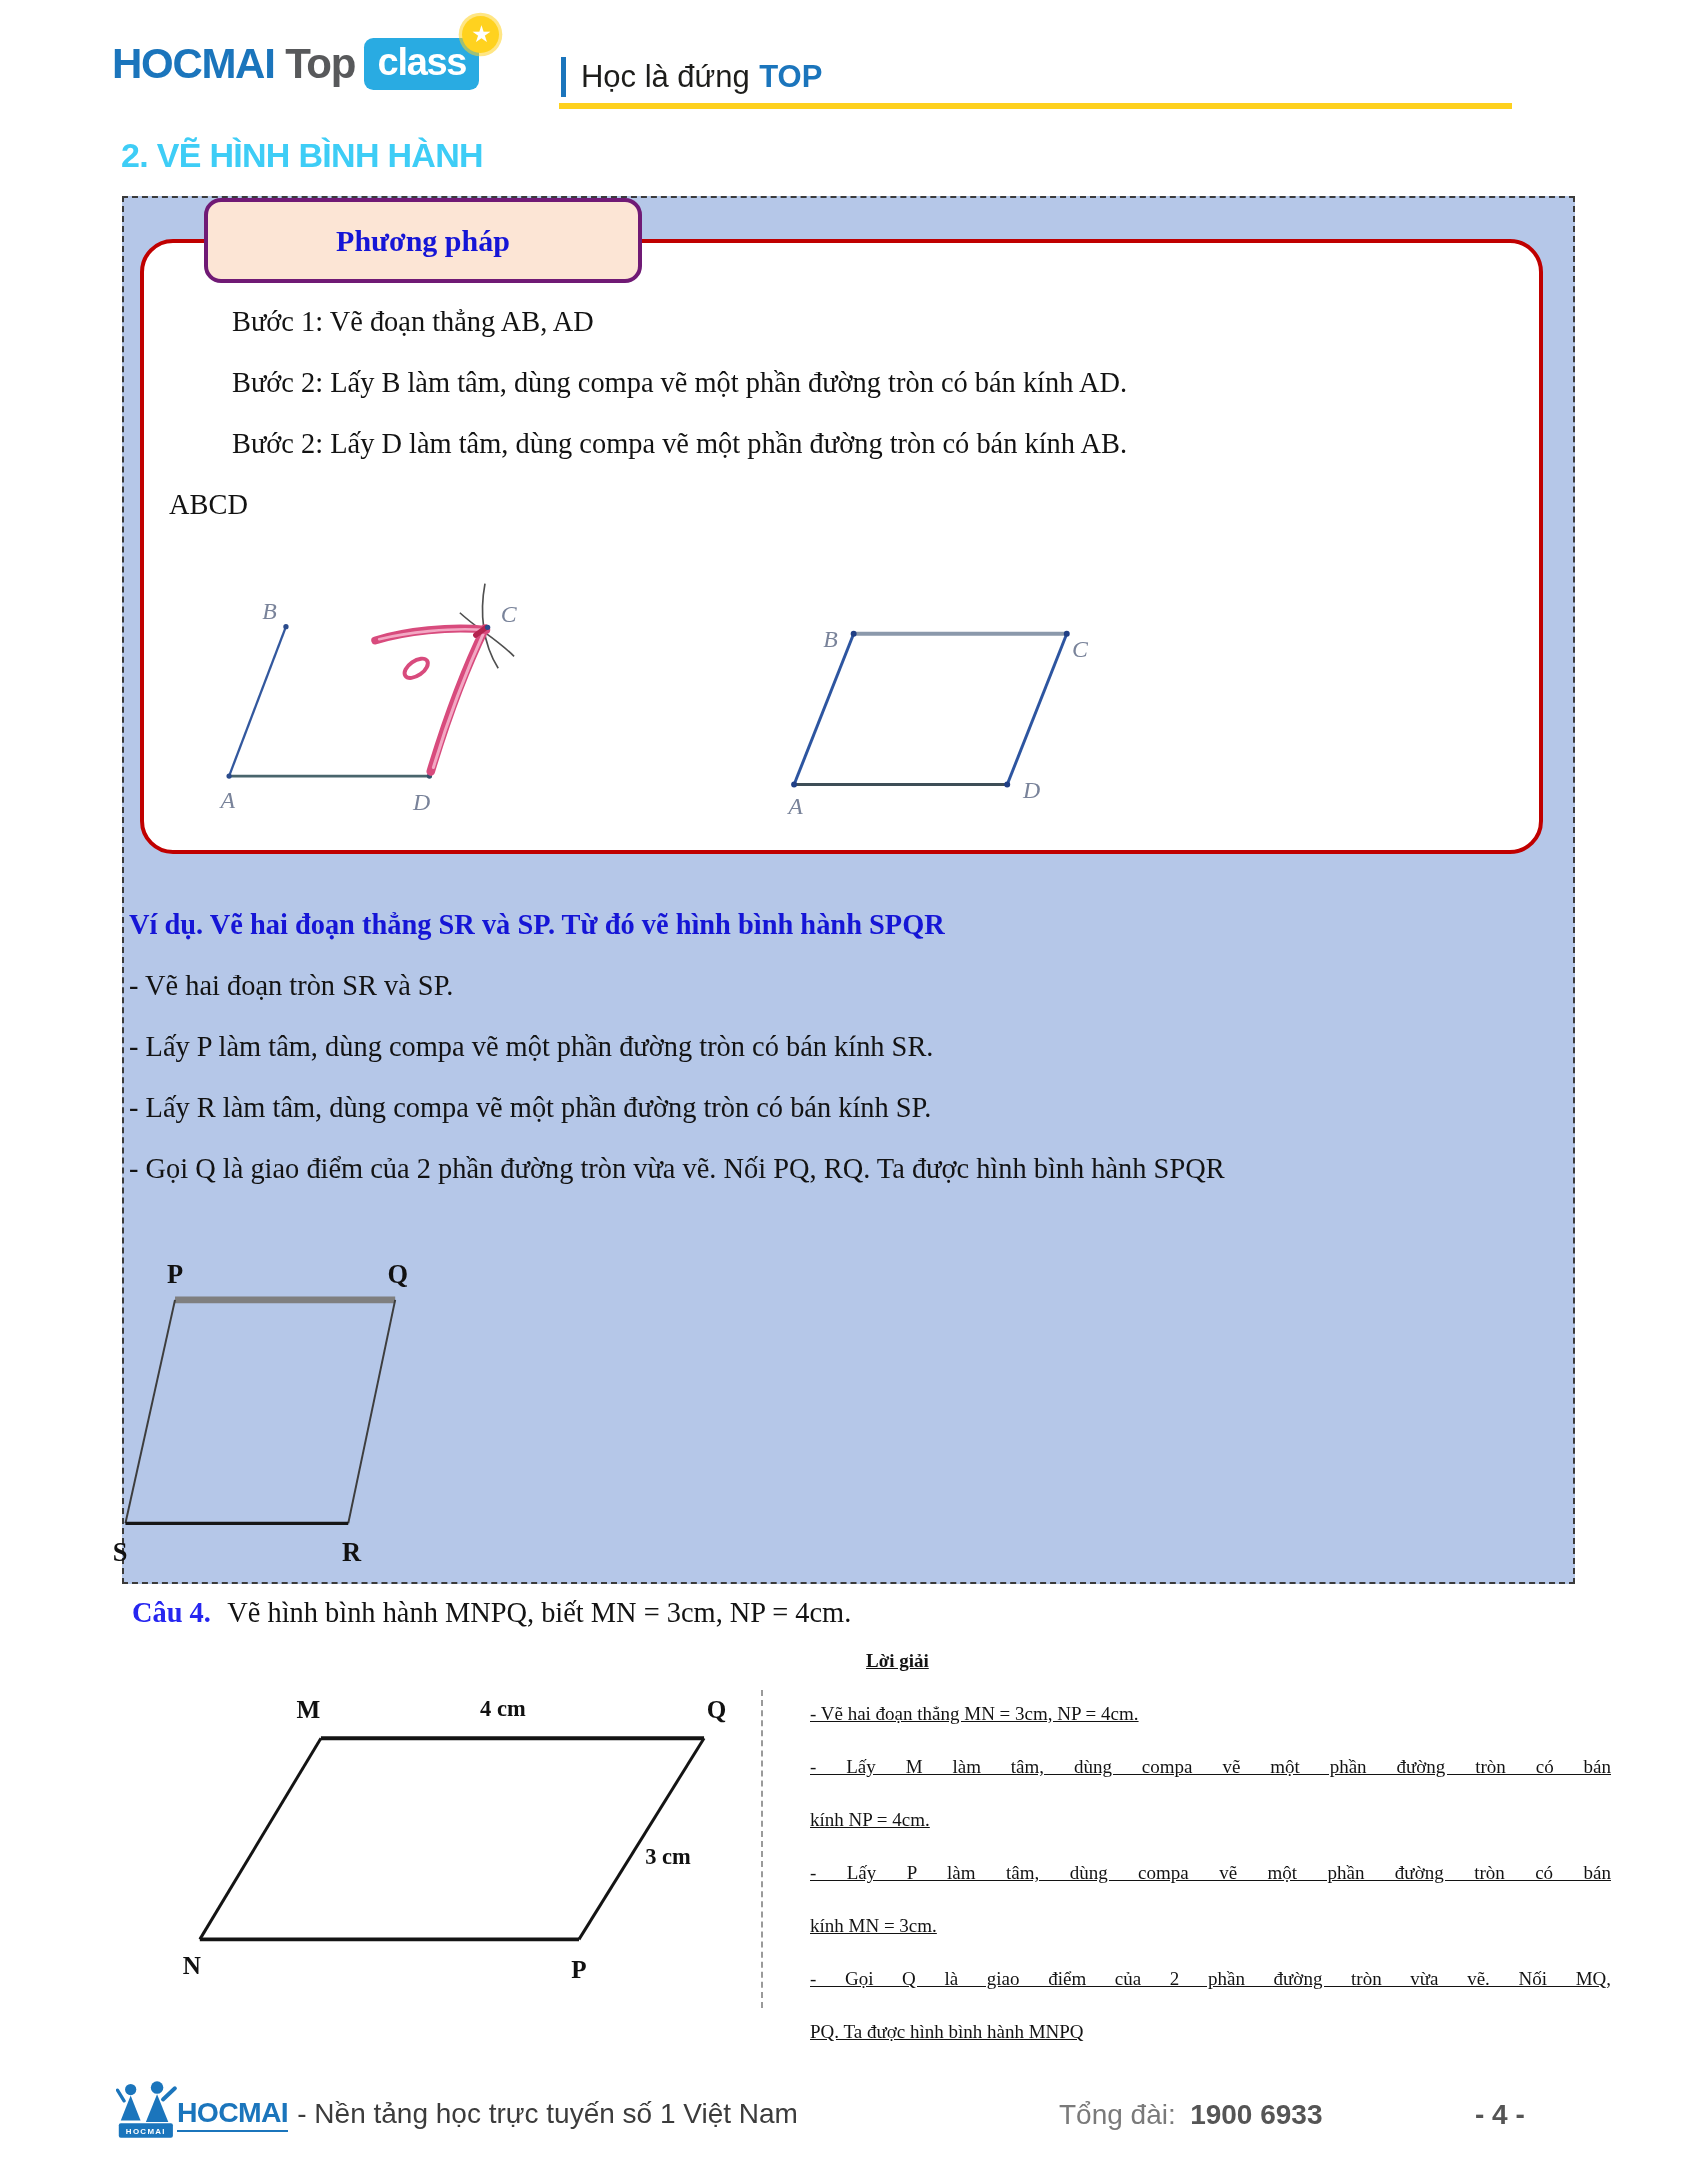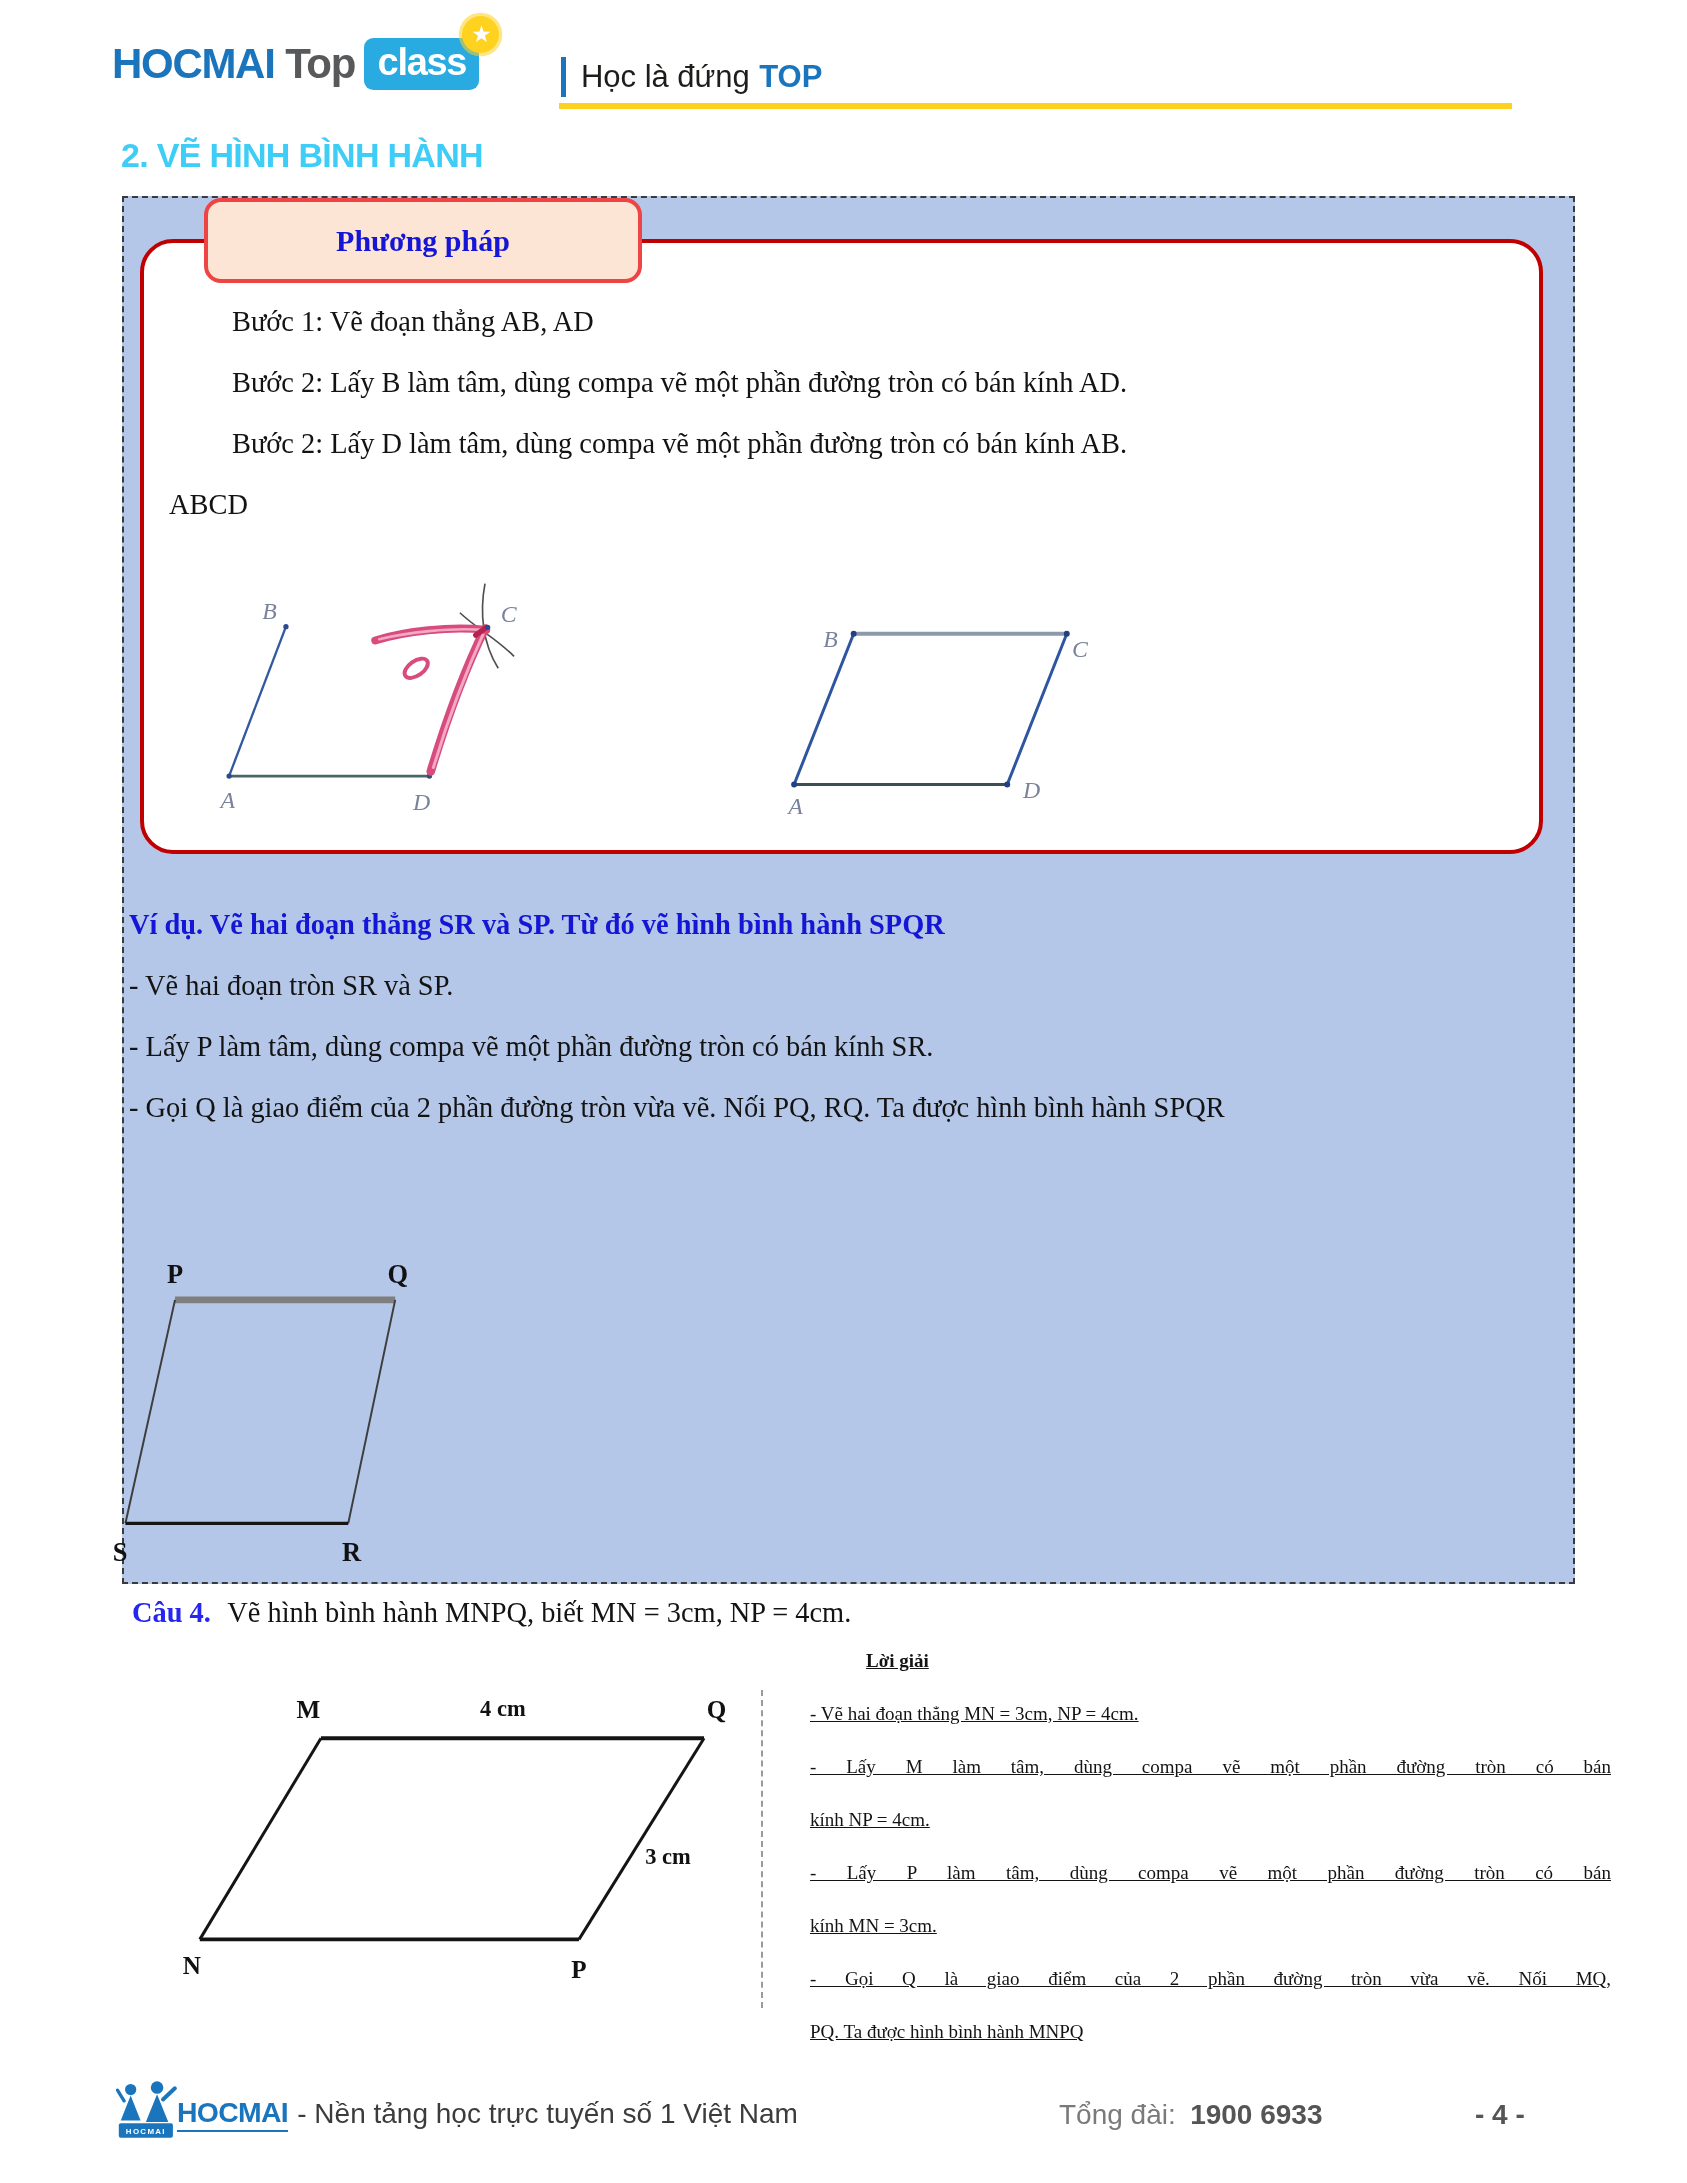--- a/index.html
+++ b/index.html
@@ -20,21 +20,21 @@
   .tag-bar{width:5.3px;height:40px;background:#1b75bc;margin-right:14.6px;}
   .tag-text{font-family:"Liberation Sans",sans-serif;font-size:31px;color:#1d1d1b;font-weight:500;}
   .tag-top{font-family:"Liberation Sans",sans-serif;font-size:31px;color:#1b75bc;font-weight:800;margin-left:9.3px;}
   .yellow-line{background:#fed11e;height:6px;}
 
   .section-title{font-family:"Liberation Sans",sans-serif;font-weight:800;font-size:34px;color:#3ecdf6;letter-spacing:-0.7px;}
 
   
   .panel{background:#b5c7e8;border:2px dashed #3a3a3a;}
   .red-box{background:#ffffff;border:4.6px solid #c00000;border-radius:33px;}
-  .method-label{background:#fce5d5;border:4px solid #ef4444;border-radius:17px;
+  .method-label{background:#fce5d5;border:4px solid #701a75;border-radius:17px;
                 display:flex;align-items:center;justify-content:center;
                 font-weight:bold;font-size:30px;color:#1515d6;}
   .step-line{font-size:28.4px;line-height:61px;color:#131313;white-space:nowrap;}
   .ind{padding-left:63px;}
   .stretch{white-space:normal;text-align:justify;text-align-last:justify;}
 
   .ex-line{font-size:28.4px;line-height:61px;color:#131313;white-space:nowrap;}
   .blue-bold{color:#1515d6;font-weight:bold;}
 
   .q-line{font-size:28.4px;line-height:40px;color:#131313;white-space:nowrap;}
@@ -126,20 +126,21 @@
     <text x="116" y="92" text-anchor="end" class="vlabel">B</text>
     <text x="470" y="108" class="vlabel">C</text>
     <text x="52" y="344" text-anchor="middle" class="vlabel">A</text>
     <text x="396" y="320" class="vlabel">D</text>
   </svg>
 
   <div class="abs" style="left:129px;top:894px;width:1429px;">
     <div class="ex-line blue-bold">Ví dụ. Vẽ hai đoạn thẳng SR và SP. Từ đó vẽ hình bình hành SPQR</div>
     <div class="ex-line">- Vẽ hai đoạn tròn SR và SP.</div>
     <div class="ex-line">- Lấy P làm tâm, dùng compa vẽ một phần đường tròn có bán kính SR.</div>
+    <div class="ex-line">- Lấy R làm tâm, dùng compa vẽ một phần đường tròn có bán kính SP.</div>
     <div class="ex-line">- Gọi Q là giao điểm của 2 phần đường tròn vừa vẽ. Nối PQ, RQ. Ta được hình bình hành SPQR</div>
   </div>
 
   <svg class="abs" style="left:99px;top:1237px;" width="595" height="334" viewBox="0 0 900 505">
     <line x1="115" y1="95" x2="448" y2="95" stroke="#7f7f7f" stroke-width="10"></line>
     <line x1="115" y1="95" x2="40" y2="433" stroke="#3d3d3d" stroke-width="3"></line>
     <line x1="448" y1="95" x2="377" y2="433" stroke="#3d3d3d" stroke-width="3"></line>
     <line x1="40" y1="433" x2="377" y2="433" stroke="#161616" stroke-width="5"></line>
     <text x="115" y="70" text-anchor="middle" class="blabel">P</text>
     <text x="452" y="70" text-anchor="middle" class="blabel">Q</text>

